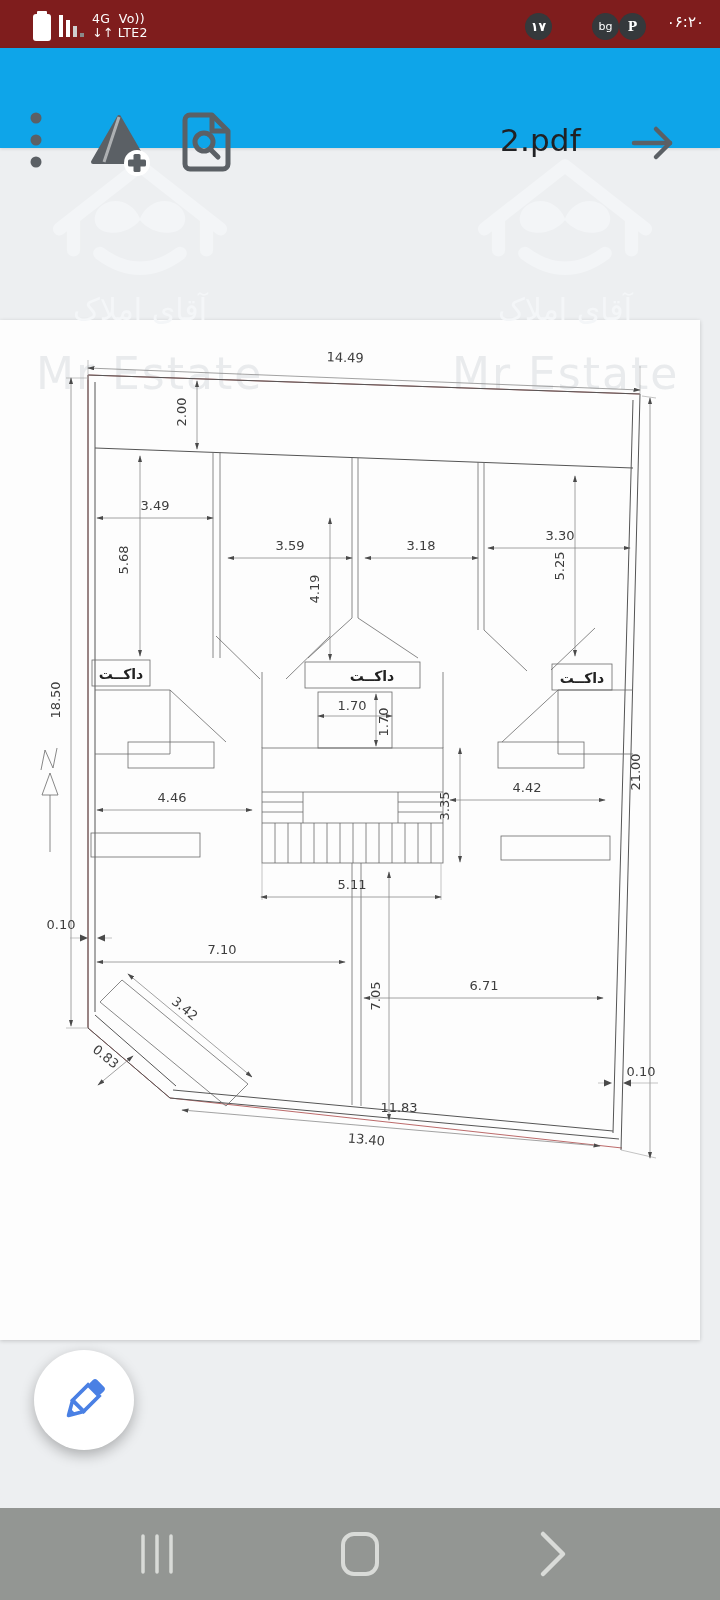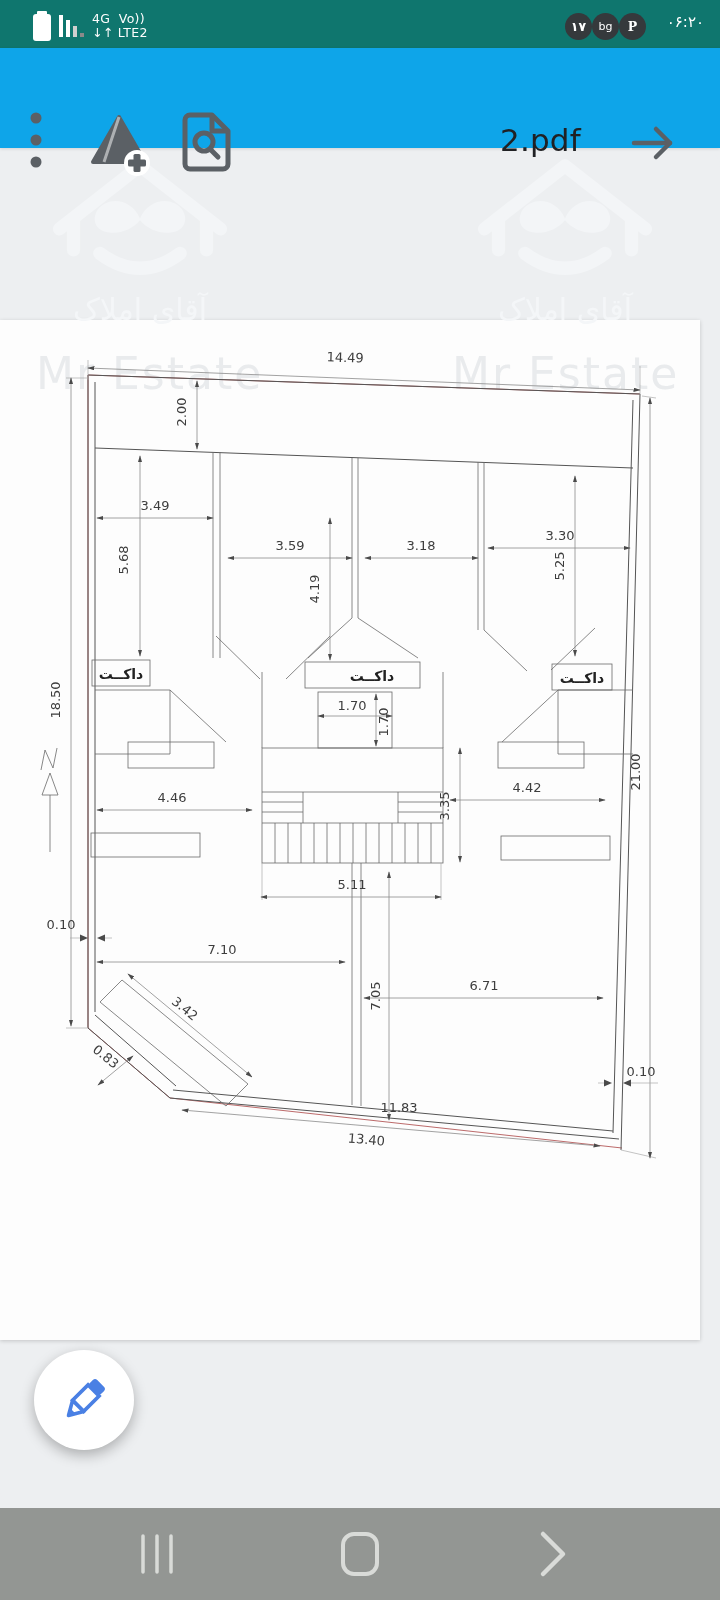--- a/index.html
+++ b/index.html
@@ -2,21 +2,21 @@
 <html><head>
 <meta charset="utf-8">
 <style>
   html,body{margin:0;padding:0;}
   body{
     width:720px;height:1600px;position:relative;overflow:hidden;
     background:#edeff1;font-family:"DejaVu Sans",sans-serif;
   }
   
   .status-bar{
-    position:absolute;top:0;left:0;width:720px;height:48px;background:#0f766e;
+    position:absolute;top:0;left:0;width:720px;height:48px;background:#7f1d1d;
     display:flex;align-items:center;justify-content:space-between;box-sizing:border-box;
     padding:4px 16px 0 32px;color:#fff;
   }
   .sb-left{display:flex;align-items:center;gap:7px;}
   .sb-net{font-size:12.5px;line-height:14px;color:#fdfdfd;letter-spacing:.3px;white-space:pre;}
   .sb-right{display:flex;align-items:flex-start;gap:0;}
   .sb-badge{
     width:27px;height:27px;border-radius:50%;background:#35393c;color:#fff;
     display:flex;align-items:center;justify-content:center;font-size:12.5px;font-weight:700;
   }
@@ -70,21 +70,21 @@
       <rect x="0" y="4" width="4" height="22" fill="#fff"></rect>
       <rect x="7" y="9" width="4" height="17" fill="#fff"></rect>
       <rect x="14" y="15" width="4" height="11" fill="#cfcfcf"></rect>
       <rect x="21" y="22" width="4" height="4" fill="#8a8a8a"></rect>
     </svg>
     <div class="sb-net"><span>4G  Vo))</span>
 <span>↓↑ LTE2</span></div>
   </div>
   <div class="sb-right">
     <div class="sb-badge">۱۷</div>
-    <div class="sb-badge" style="font-size:11px;font-weight:400;">bg</div>
+    <div class="sb-badge" style="font-size:11px;font-weight:400;margin-left:40px;">bg</div>
     <div class="sb-badge" style="font-family:'DejaVu Serif',serif;">P</div>
     <div class="sb-time">۰۶:۲۰</div>
   </div>
 </div>
 
 <div class="toolbar">
   <svg class="tb-abs" style="left:30px;top:63px;" width="12" height="68" viewBox="0 0 12 68">
     <circle cx="6" cy="7" r="5.5" fill="#5b6065"></circle>
     <circle cx="6" cy="29" r="5.5" fill="#5b6065"></circle>
     <circle cx="6" cy="51" r="5.5" fill="#5b6065"></circle>

